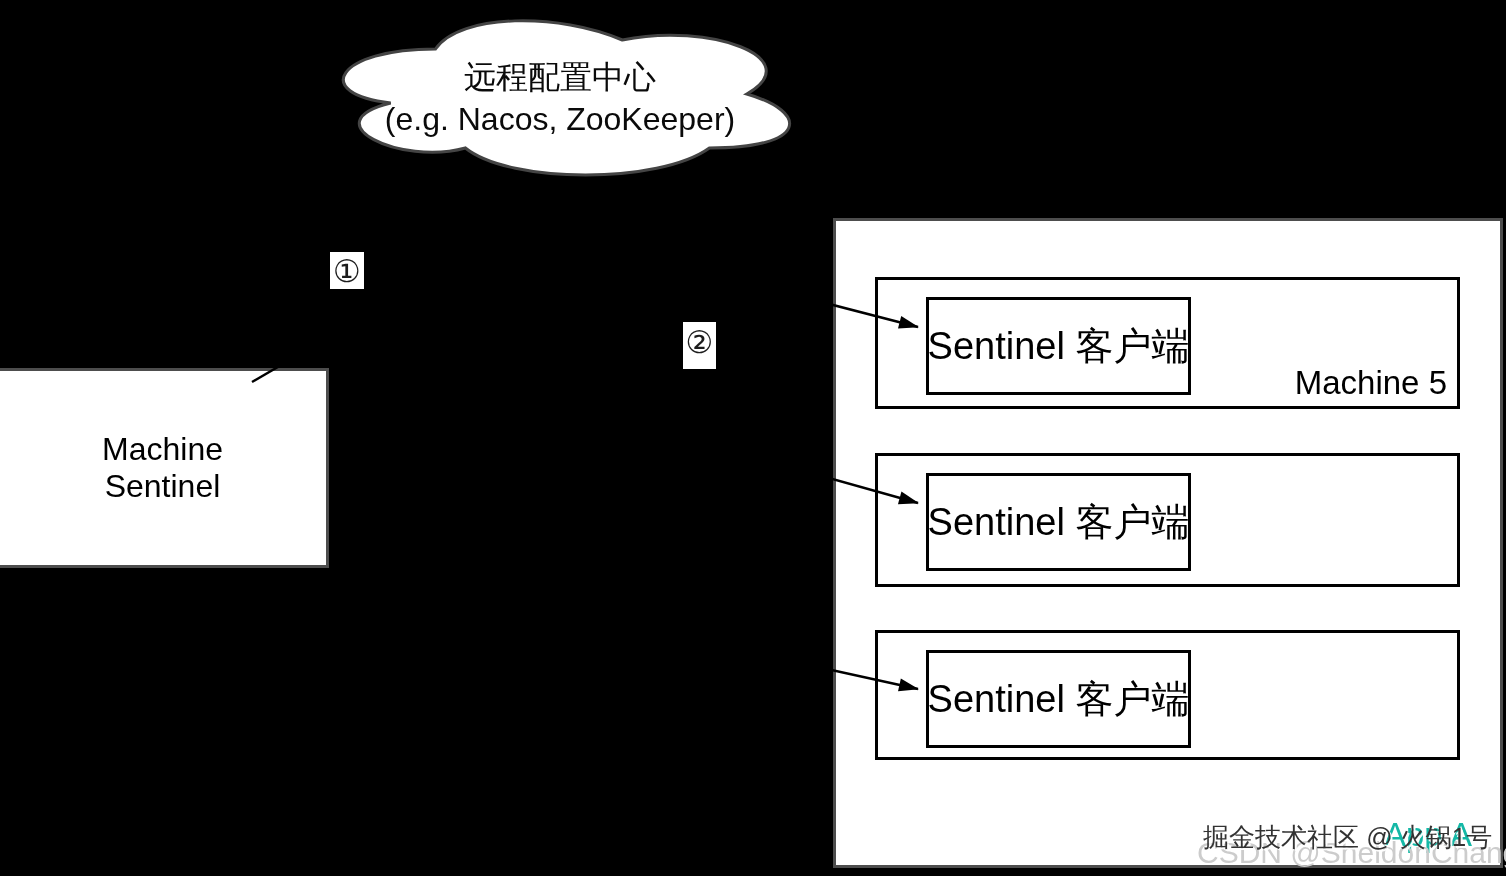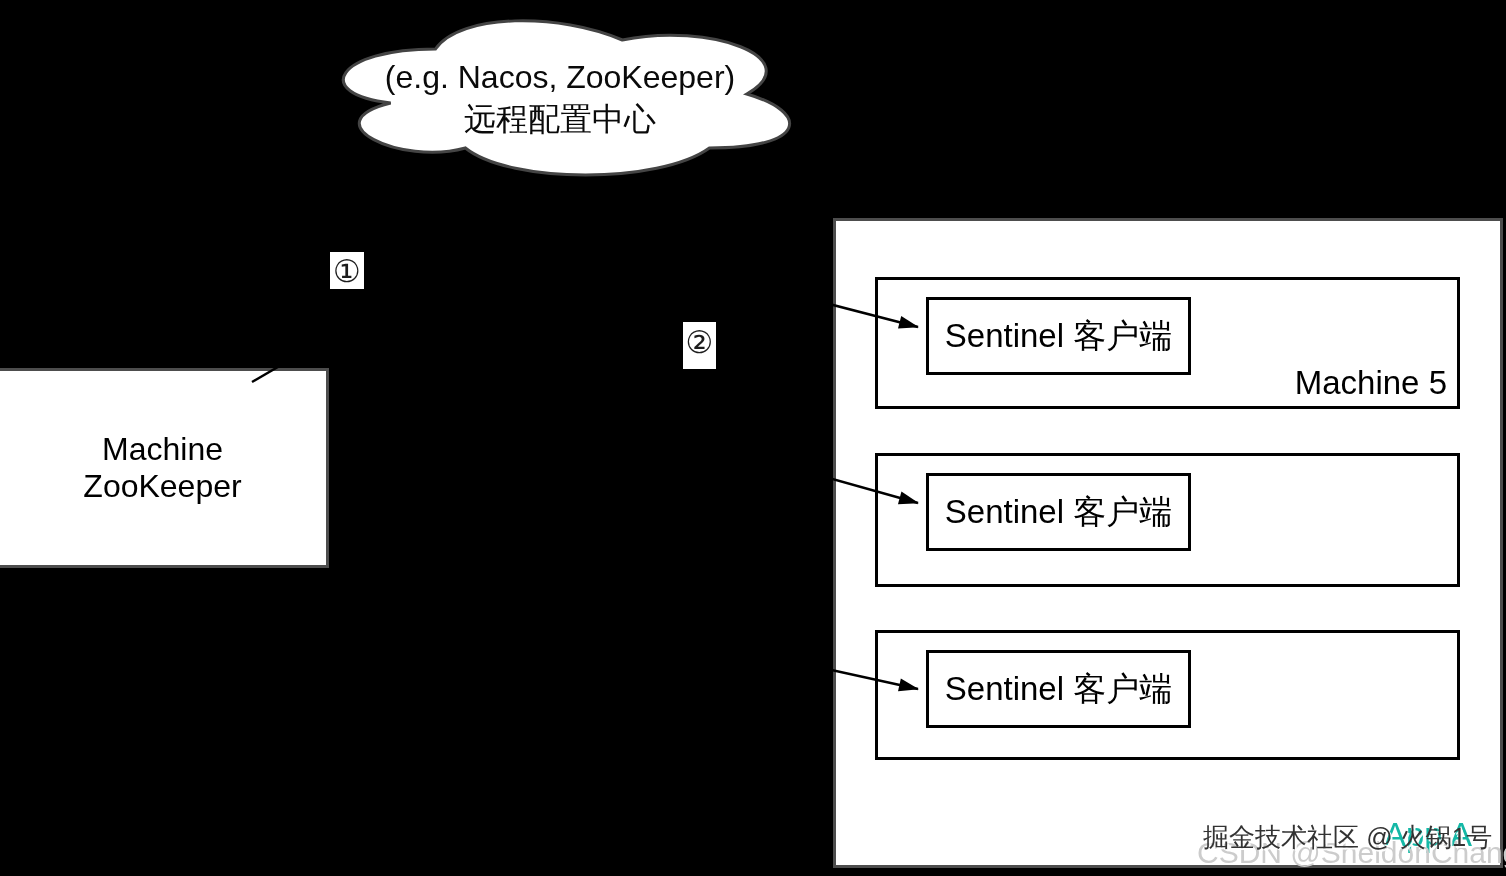--- a/index.html
+++ b/index.html
@@ -28,24 +28,24 @@
     border:3px solid #4d4d4d;box-sizing:border-box;
   }
   .machine{
     position:absolute;left:875px;width:585px;background:#fff;
     border:3px solid #000;box-sizing:border-box;
   }
   .machine-1{top:277px;height:132px;}
   .machine-2{top:453px;height:134px;}
   .machine-3{top:630px;height:130px;}
   .client{
-    position:absolute;left:48px;top:17px;width:265px;height:78px;
+    position:absolute;left:48px;top:17px;width:265px;height:98px;
     border:3px solid #000;box-sizing:border-box;background:#fff;
     display:flex;align-items:center;justify-content:center;
-    font-size:33px;white-space:nowrap;
+    font-size:38px;white-space:nowrap;
   }
   .machine-label{
     position:absolute;right:10px;bottom:5px;font-size:33px;line-height:1.1;white-space:nowrap;
   }
   
   .chip{
     background:#fff;display:flex;align-items:center;justify-content:center;
     font-family:"DejaVu Sans","Liberation Sans",sans-serif;font-size:31px;color:#1c1c1c;
   }
   .chip-1{left:330px;top:252px;width:34px;height:37px;}
@@ -68,27 +68,27 @@
   <svg class="abs cloud-svg" viewBox="0 0 500 184" xmlns="http://www.w3.org/2000/svg">
     <path d="M 125.5 46
              C 26 46, 1 91, 80.7 100
              C 1 119.8, 90.6 163, 155.4 145
              C 200.2 181, 349.6 181, 399.4 145
              C 499 145, 499 109, 436.8 91
              C 499 55, 399.4 19, 312.3 37
              C 250 10, 150.4 10, 125.5 46 Z" fill="#ffffff" stroke="#444444" stroke-width="3"></path>
   </svg>
   <div class="abs cloud-label">
+    <div>远程配置中心</div>
     <div>(e.g. Nacos, ZooKeeper)</div>
-    <div>远程配置中心</div>
   </div>
 
   <div class="abs dashboard">
     <div>Machine</div>
-    <div>ZooKeeper</div>
+    <div>Sentinel</div>
   </div>
 
   <div class="abs app-container"></div>
 
   <div class="abs machine machine-1">
     <div class="client">
       <span>Sentinel 客户端</span>
     </div>
     <div class="machine-label">Machine 5</div>
   </div>

